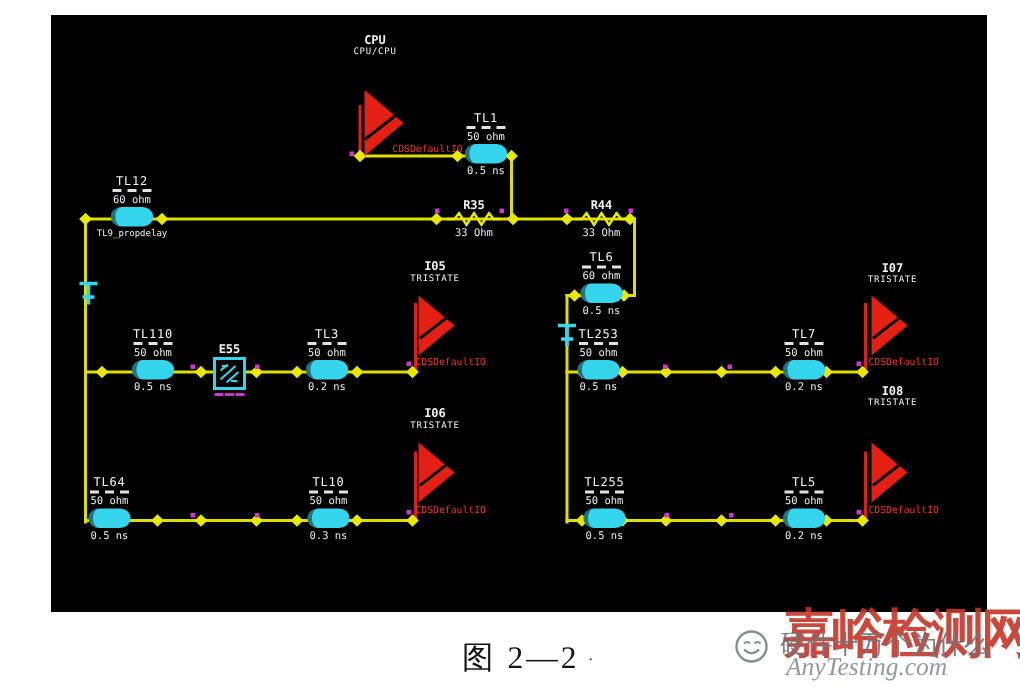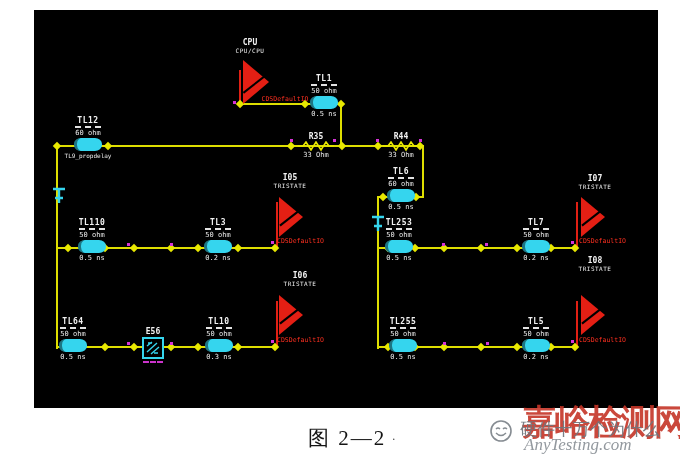--- a/index.html
+++ b/index.html
@@ -9,21 +9,21 @@
 
   
   .wh{position:absolute;height:2px;background:#dede00;}
   .wv{position:absolute;width:2px;background:#dede00;}
   .rv{position:absolute;width:2px;background:#e02014;}
   .dm{position:absolute;width:6px;height:6px;background:#e8e800;transform:rotate(45deg);}
   .pin{position:absolute;width:3px;height:3px;background:#d633d6;}
 
   
   .tl{position:absolute;width:44px;display:flex;flex-direction:column;align-items:center;gap:1px;z-index:3;}
-  .tl-name{font-size:8px;font-weight:bold;color:#f2f2f2;line-height:9px;letter-spacing:.5px;white-space:nowrap;}
+  .tl-name{font-size:8px;font-weight:normal;color:#f2f2f2;line-height:9px;letter-spacing:.5px;white-space:nowrap;}
   .dashrow{width:26px;height:0;border-top:2px dashed #e2e2e2;}
   .tl-imp{font-size:7px;color:#eaeaea;line-height:8px;white-space:nowrap;}
   .cap{width:28px;height:13px;background:#35d5ee;border-radius:7px/6px;
        box-shadow:inset 5px 0 0 -2px rgba(0,0,0,.45);}
   .tl-del{font-size:7px;color:#eaeaea;line-height:8px;white-space:nowrap;}
 
   
   .eg{position:absolute;width:44px;display:flex;flex-direction:column;align-items:center;gap:1px;z-index:3;}
   .e-name{font-size:8px;font-weight:bold;color:#f2f2f2;line-height:9px;}
   .e-box{width:22px;height:22px;border:2px solid #35d5ee;background:#000;box-sizing:border-box;
@@ -75,37 +75,37 @@
   <div class="wh" style="left:22px;top:336px;width:220px"></div>
   <div class="wh" style="left:343px;top:237px;width:199px"></div>
   <div class="wh" style="left:343px;top:336px;width:199px"></div>
 
   <div class="rv" style="left:205px;top:60px;height:34px"></div>
   <div class="rv" style="left:242px;top:192px;height:46px"></div>
   <div class="rv" style="left:242px;top:291px;height:46px"></div>
   <div class="rv" style="left:542px;top:192px;height:46px"></div>
   <div class="rv" style="left:542px;top:291px;height:46px"></div>
 
-  <div class="io-lbl" style="left:186px;top:28px;width:60px">
+  <div class="io-lbl" style="left:186px;top:12px;width:60px">
     <div class="io-name">CPU</div>
     <div class="io-mode">CPU/CPU</div>
   </div>
   <div class="tri tri-cpu" style="left:209px;top:50px"></div>
   <div class="slash" style="left:206px;top:72px;width:32px"></div>
   <div class="model" style="left:205px;top:85px;width:92px;text-align:center">CDSDefaultIO</div>
 
   <div class="io-lbl" style="left:226px;top:163px;width:60px">
     <div class="io-name">I05</div>
     <div class="io-mode">TRISTATE</div>
   </div>
   <div class="tri" style="left:245px;top:187px"></div>
   <div class="slash" style="left:243px;top:206px"></div>
   <div class="model" style="left:243px;top:227px">CDSDefaultIO</div>
 
-  <div class="io-lbl" style="left:236px;top:261px;width:60px">
+  <div class="io-lbl" style="left:226px;top:261px;width:60px">
     <div class="io-name">I06</div>
     <div class="io-mode">TRISTATE</div>
   </div>
   <div class="tri" style="left:245px;top:285px"></div>
   <div class="slash" style="left:243px;top:304px"></div>
   <div class="model" style="left:243px;top:326px">CDSDefaultIO</div>
 
   <div class="io-lbl" style="left:531px;top:164px;width:60px">
     <div class="io-name">I07</div>
     <div class="io-mode">TRISTATE</div>
@@ -136,21 +136,21 @@
     <div class="cap"></div>
     <div class="tl-del" style="font-size:6px">TL9_propdelay</div>
   </div>
   <div class="tl" style="left:345px;top:157px">
     <div class="tl-name">TL6</div>
     <div class="dashrow"></div>
     <div class="tl-imp">60 ohm</div>
     <div class="cap"></div>
     <div class="tl-del">0.5 ns</div>
   </div>
-  <div class="tl" style="left:36px;top:208px">
+  <div class="tl" style="left:46px;top:208px">
     <div class="tl-name">TL110</div>
     <div class="dashrow"></div>
     <div class="tl-imp">50 ohm</div>
     <div class="cap"></div>
     <div class="tl-del">0.5 ns</div>
   </div>
   <div class="tl" style="left:162px;top:208px">
     <div class="tl-name">TL3</div>
     <div class="dashrow"></div>
     <div class="tl-imp">50 ohm</div>
@@ -208,22 +208,22 @@
     <div class="r-val">33 Ohm</div>
   </div>
   <div class="rg" style="left:345px;top:122px">
     <div class="r-name">R44</div>
     <svg width="36" height="10">
       <polyline points="0,5 5,5 8,1 13,9 18,1 23,9 28,1 31,5 36,5" fill="none" stroke="#e8e800" stroke-width="1.6"></polyline>
     </svg>
     <div class="r-val">33 Ohm</div>
   </div>
 
-  <div class="eg" style="left:97px;top:317px">
-    <div class="e-name">E56</div>
+  <div class="eg" style="left:97px;top:218px">
+    <div class="e-name">E55</div>
     <div class="e-box">
       <svg width="16" height="16">
         <path d="M2 12 L12 3 M2 6 L7 2 M6 14 L14 7 M3 3 h4 M9 13 h4" stroke="#35d5ee" stroke-width="1.4" fill="none"></path>
       </svg>
     </div>
     <div class="e-dash"></div>
   </div>
 
   <svg class="via" style="left:17px;top:176px" width="16" height="20">
     <path d="M2 3 H14 M8 3 V12 M4 12 H12 M8 12 V17" stroke="#35d5ee" stroke-width="2.4" fill="none"></path>

